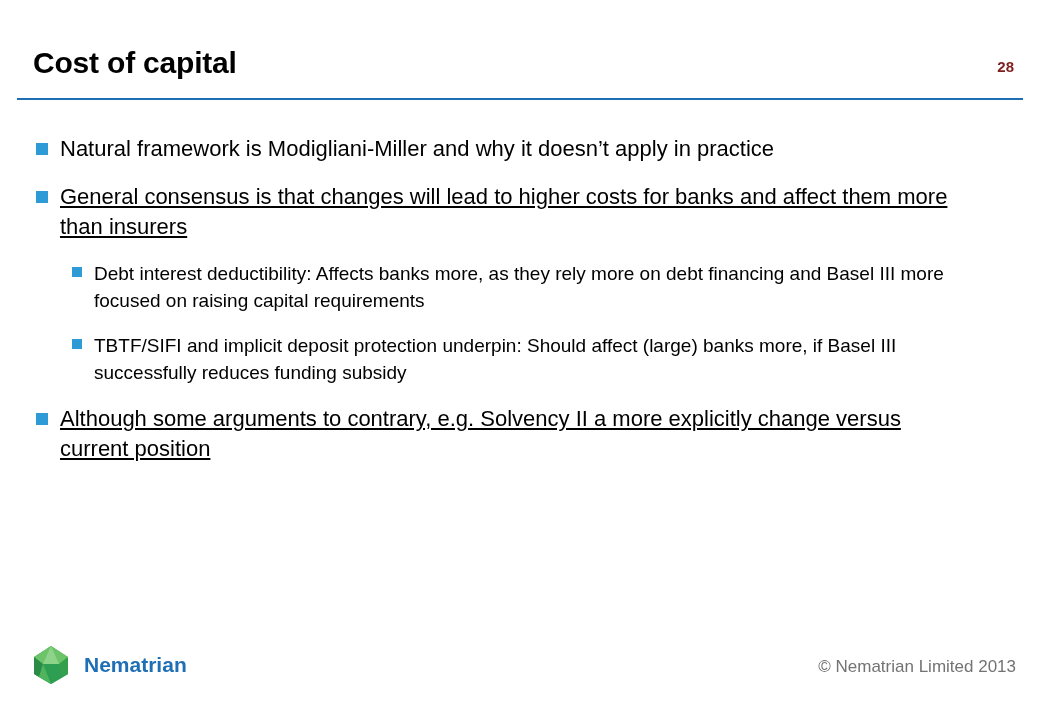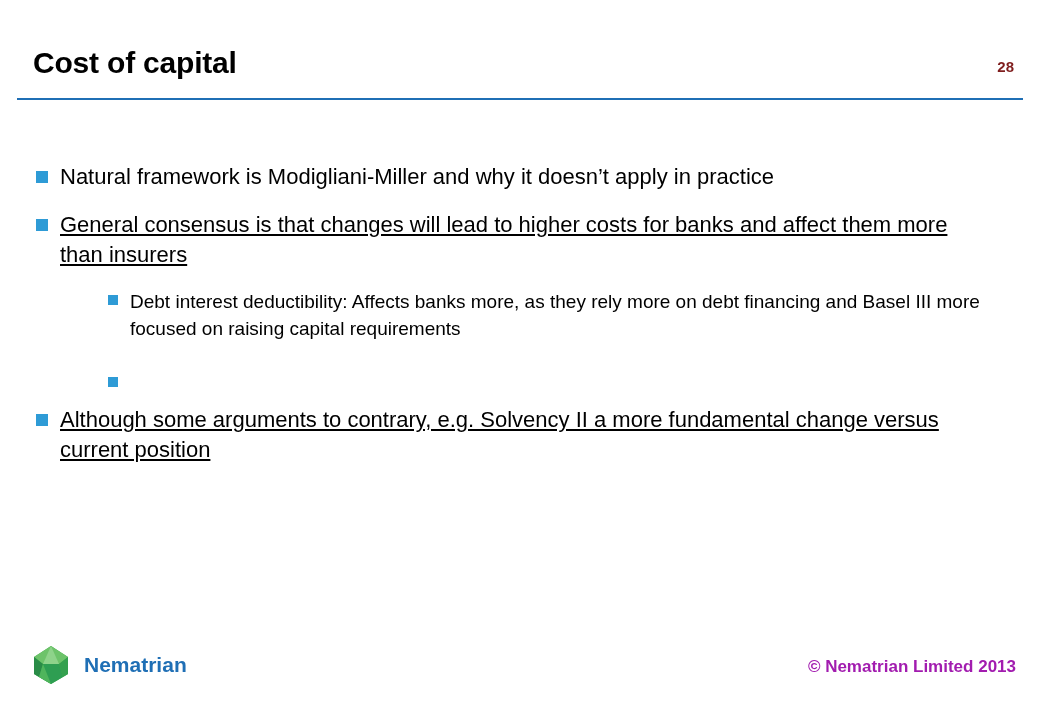--- a/index.html
+++ b/index.html
@@ -61,29 +61,28 @@
     position: absolute;
     left: 0;
     top: 134px;
     width: 1040px;
   }
 
   .bullet-row {
     position: relative;
     display: flex;
     align-items: flex-start;
-    margin-top: 28px;
   }
 
   .bullet-l1 {
     padding-left: 36px;
     margin-bottom: 18px;
   }
   .bullet-l2 {
-    padding-left: 108px;
+    padding-left: 72px;
     margin-bottom: 18px;
   }
 
   .marker {
     flex: 0 0 auto;
     background: #2E9BD6;
     margin-right: 12px;
   }
   .bullet-l1 .marker {
     width: 12px;
@@ -140,22 +139,22 @@
     bottom: 31px;
     font-size: 21px;
     font-weight: bold;
     color: #1F6FB5;
   }
   .copyright {
     position: absolute;
     right: 24px;
     bottom: 31px;
     font-size: 17px;
-    font-weight: bold;
-    color: #a21caf;
+    font-weight: normal;
+    color: #737373;
     white-space: nowrap;
   }
 </style>
 </head>
 <body>
 
 <div class="slide">
 
   <div class="header">
     <div class="title">Cost of capital</div>
@@ -175,26 +174,27 @@
       <span class="bullet-text-l1">General consensus is that changes will lead to higher costs for banks and affect them more than insurers</span>
     </div>
 
     <div class="bullet-row bullet-l2 gap-sub">
       <span class="marker"></span>
       <span class="bullet-text-l2">Debt interest deductibility: Affects banks more, as they rely more on debt financing and Basel III more focused on raising capital requirements</span>
     </div>
 
     <div class="bullet-row bullet-l2">
       <span class="marker"></span>
+      <span class="bullet-text-l2">TBTF/SIFI and implicit deposit protection underpin: Should affect (large) banks more, if Basel III successfully reduces funding subsidy</span>
     </div>
 
 
     <div class="bullet-row bullet-l1 gap-before">
       <span class="marker"></span>
-      <span class="bullet-text-l1">Although some arguments to contrary, e.g. Solvency II a more fundamental change versus current position</span>
+      <span class="bullet-text-l1">Although some arguments to contrary, e.g. Solvency II a more explicitly change versus current position</span>
     </div>
 
   </div>
 
   <div class="footer">
     <span class="logo-mark">
       <svg width="42" height="42" viewBox="0 0 42 42" aria-hidden="true">
         <polygon points="21,2 38,13 38,30 21,40 4,30 4,13" fill="#3FAF4B"></polygon>
         <polygon points="21,2 38,13 29,20 13,20 4,13" fill="#6DC36A"></polygon>
         <polygon points="13,20 29,20 33,33 21,40 9,33" fill="#2E9E52"></polygon>

